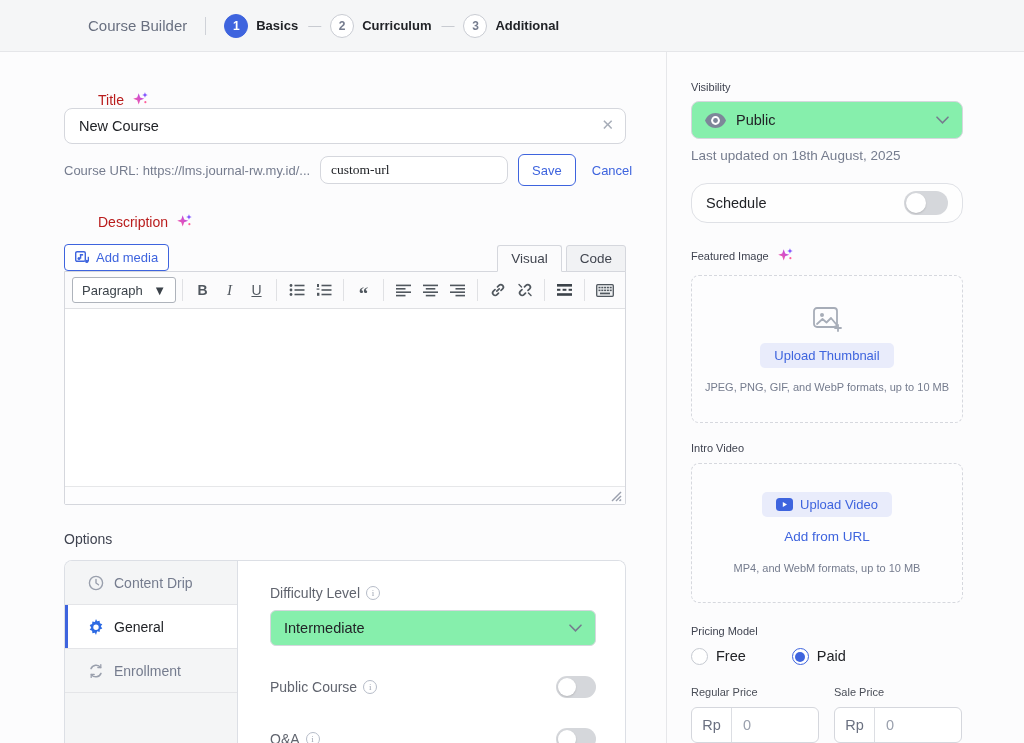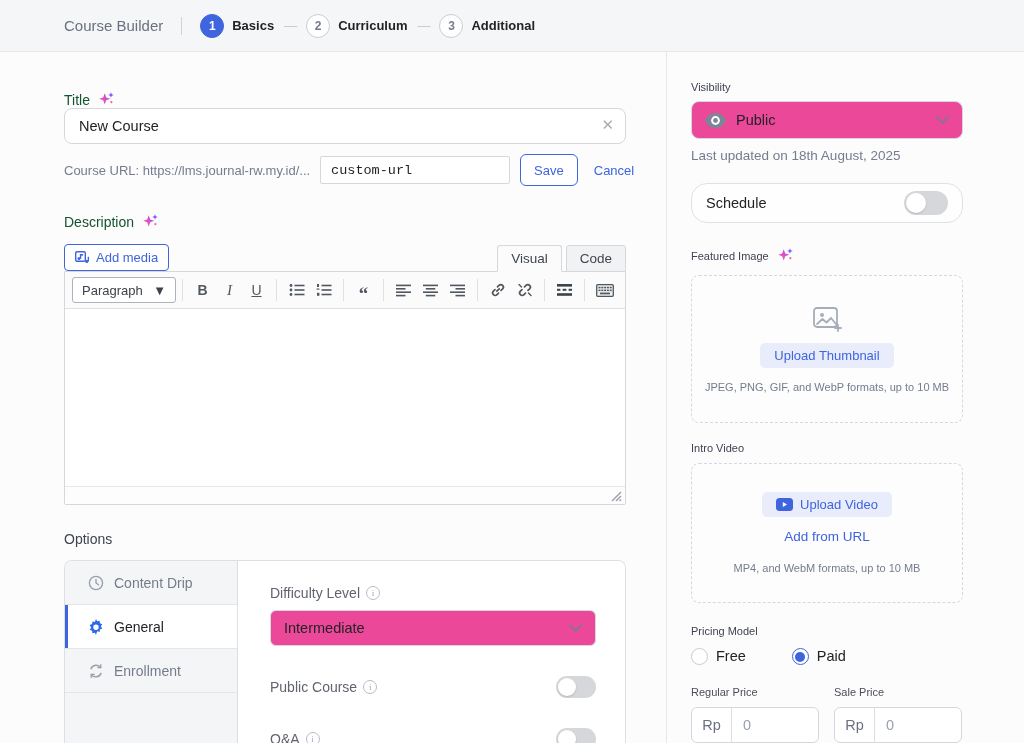--- a/index.html
+++ b/index.html
@@ -2,49 +2,49 @@
 <html><head>
 <meta charset="utf-8">
 <style>
   * { margin:0; padding:0; box-sizing:border-box; }
   html,body { width:1024px; height:743px; overflow:hidden; }
   body { font-family:"Liberation Sans", sans-serif; background:#fcfcfd; color:#212327; }
   .page { width:1024px; height:743px; display:flex; flex-direction:column; }
 
   
   .topbar { height:52px; flex:0 0 52px; background:#f5f6f7; border-bottom:1px solid #e5e6e9;
-            display:flex; align-items:center; padding-left:64px; }
+            display:flex; align-items:center; padding-left:88px; }
   .app-title { font-size:15px; color:#697080; }
   .topbar-sep { width:1px; height:18px; background:#cfd2d8; margin:0 18px; }
   .steps { display:flex; align-items:center; gap:10px; }
   .step { display:flex; align-items:center; gap:8px; cursor:pointer; }
   .step-circle { width:24px; height:24px; border-radius:50%; display:grid; place-items:center;
                  font-size:12px; font-weight:700; color:#757c8e; background:#fff; border:1px solid #c9ccd3; }
   .step.active .step-circle { background:#3e64de; border-color:#3e64de; color:#fff; }
   .step-label { font-size:13px; font-weight:700; color:#212327; }
   .step-dash { color:#c3c6cd; font-size:13px; letter-spacing:-1px; }
 
   .layout { flex:1; display:flex; min-height:0; }
   .v-divider { width:1px; background:#e6e7ea; }
 
   
   .main { width:666px; flex:0 0 666px; padding:39px 40px 0 64px; }
   .label-row { display:flex; align-items:center; gap:8px; }
-  .field-label { font-size:14px; color:#14532d; }
+  .field-label { font-size:14px; color:#b91c1c;margin-left:34px; }
   .sparkle { width:17px; height:17px; }
 
   .title-input-wrap { position:relative; margin-top:0; }
   .title-input { width:100%; height:36px; border:1px solid #d5d7dd; border-radius:8px; background:#fff;
                  font-family:inherit; font-size:14.5px; color:#212327; padding:0 34px 0 14px; outline:none; }
   .clear-x { position:absolute; right:12px; top:8px; font-size:15px; color:#a7adb8; cursor:pointer; }
 
   .url-row { display:flex; align-items:center; margin-top:10px; gap:10px; }
   .url-text { font-size:13px; color:#757c8e; white-space:nowrap; }
-  .url-input { width:190px; height:28px; border:1px solid #d5d7dd; border-radius:2px; background:#fff;
-               font-family:Liberation Mono, monospace; font-size:13.5px; color:#212327; padding:8px 10px; outline:none; }
+  .url-input { width:190px; height:28px; border:1px solid #d5d7dd; border-radius:8px; background:#fff;
+               font-family:Liberation Serif, serif; font-size:13.5px; color:#212327; padding:8px 10px; outline:none; }
   .save-btn { height:32px; padding:0 13px; background:#fff; border:1px solid #3e64de; border-radius:6px;
               color:#3e64de; font-size:13px; font-family:inherit; cursor:pointer; }
   .cancel-link { font-size:13px; color:#3e64de; margin-left:6px; cursor:pointer; }
 
   .desc-label-row { margin-top:27px; }
 
   
   .editor-head { margin-top:14px; display:flex; justify-content:space-between; align-items:flex-end; }
   .add-media { display:flex; align-items:center; gap:6px; height:27px; padding:0 10px; background:#fff;
                border:1px solid #3e64de; border-radius:4px; color:#3e64de; font-size:13px; cursor:pointer; }
@@ -74,21 +74,21 @@
                   border-radius:8px 8px 0 0; display:flex; overflow:hidden; background:#fff; }
   .opt-tabs { width:173px; flex:0 0 173px; border-right:1px solid #dcdfe5; background:#f4f5f6;
               display:flex; flex-direction:column; }
   .opt-tab { height:44px; flex:0 0 44px; display:flex; align-items:center; gap:10px; padding-left:23px;
              font-size:14px; color:#757c8e; border-bottom:1px solid #e4e5e8; cursor:pointer; }
   .opt-tab.active { background:#fff; color:#212327; box-shadow:inset 3px 0 0 #3e64de; }
   .opt-panel { flex:1; padding:24px 32px 0 32px; background:#fff; }
   .ctl-label { display:flex; align-items:center; gap:6px; font-size:14px; color:#60646e; }
   .info-i { width:14px; height:14px; border:1px solid #b6bcc8; border-radius:50%; color:#a0a6b3;
             font-size:9px; display:grid; place-items:center; font-family:"Liberation Serif", serif; }
-  .select { height:36px; border:1px solid #d5d7dd; border-radius:6px; background:#ec4899; display:flex;
+  .select { height:36px; border:1px solid #d5d7dd; border-radius:6px; background:#86efac; display:flex;
             align-items:center; padding:0 13px; cursor:pointer; }
   .select .sel-value { font-size:14.5px; color:#212327; flex:1; }
   .diff-select { margin-top:9px; width:326px; }
   .toggle-row { margin-top:30px; width:326px; display:flex; align-items:center; justify-content:space-between; }
   .toggle { width:40px; height:22px; border-radius:11px; background:#d5d7db; position:relative; cursor:pointer; flex:0 0 40px; }
   .toggle::after { content:""; position:absolute; left:2px; top:2px; width:18px; height:18px;
                    border-radius:50%; background:#fff; box-shadow:0 1px 2px rgba(0,0,0,.15); }
   .toggle-lg { width:44px; height:24px; border-radius:12px; flex-basis:44px;}
   .toggle-lg::after { width:20px; height:20px; }
 

